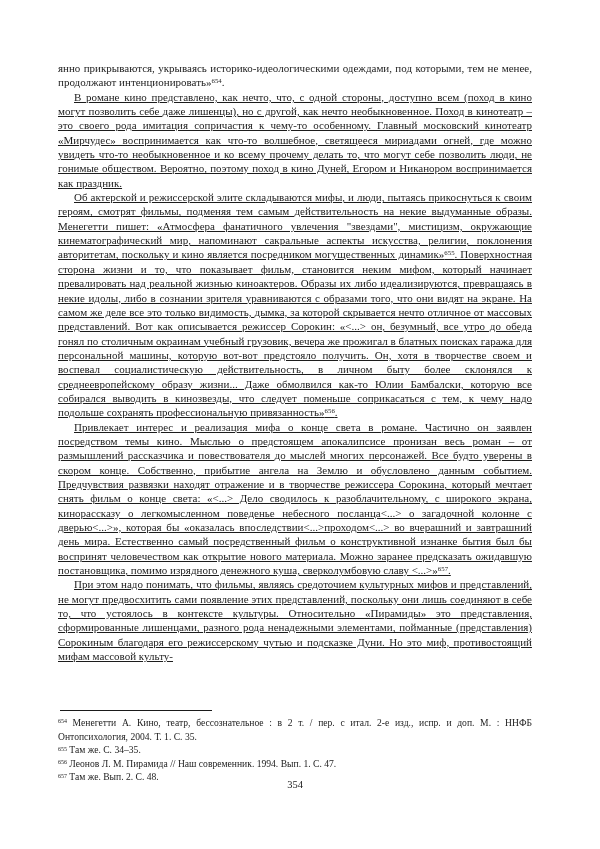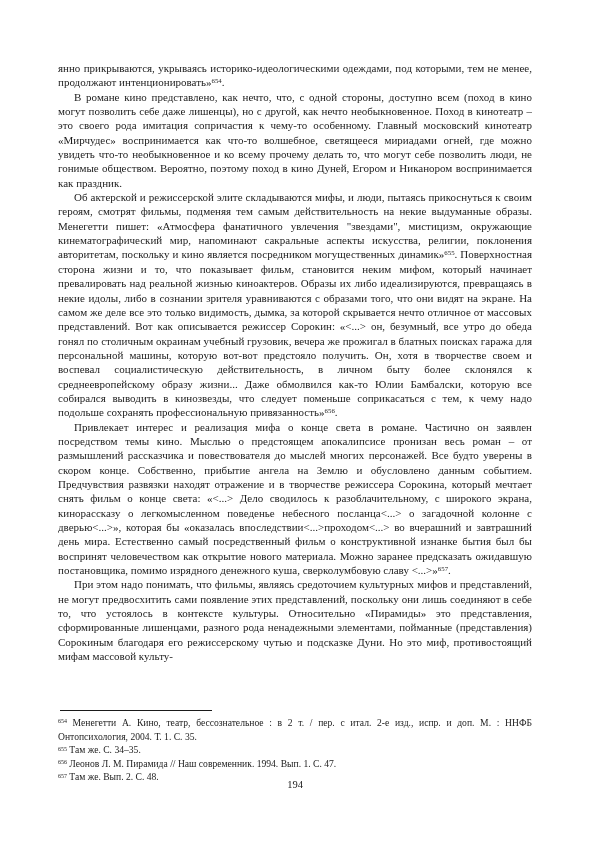--- a/index.html
+++ b/index.html
@@ -26,20 +26,21 @@
     font-size: 11px;
     line-height: 14.35px;
     text-align: justify;
   }
   .para {
     margin: 0;
     padding: 0;
   }
   .para.indent {
     text-indent: 16px;
+    text-decoration: underline;
   }
   sup {
     font-size: 0.62em;
     line-height: 0;
     position: relative;
     top: -0.45em;
     vertical-align: baseline;
   }
   .footnote-sep {
     position: absolute;
@@ -82,14 +83,14 @@
       <p class="para indent">Привлекает интерес и реализация мифа о конце света в романе. Частично он заявлен посредством темы кино. Мыслью о предстоящем апокалипсисе пронизан весь роман – от размышлений рассказчика и повествователя до мыслей многих персонажей. Все будто уверены в скором конце. Собственно, прибытие ангела на Землю и обусловлено данным событием. Предчувствия развязки находят отражение и в творчестве режиссера Сорокина, который мечтает снять фильм о конце света: «&lt;...&gt; Дело сводилось к разоблачительному, с широкого экрана, кинорассказу о легкомысленном поведенье небесного посланца&lt;...&gt; о загадочной колонне с дверью&lt;...&gt;», которая бы «оказалась впоследствии&lt;...&gt;проходом&lt;...&gt; во вчерашний и завтрашний день мира. Естественно самый посредственный фильм о конструктивной изнанке бытия был бы воспринят человечеством как открытие нового материала. Можно заранее предсказать ожидавшую постановщика, помимо изрядного денежного куша, сверколумбовую славу &lt;...&gt;»<sup>657</sup>.</p>
       <p class="para indent">При этом надо понимать, что фильмы, являясь средоточием культурных мифов и представлений, не могут предвосхитить сами появление этих представлений, поскольку они лишь соединяют в себе то, что устоялось в контексте культуры. Относительно «Пирамиды» это представления, сформированные лишенцами, разного рода ненадежными элементами, пойманные (представления) Сорокиным благодаря его режиссерскому чутью и подсказке Дуни. Но это миф, противостоящий мифам массовой культу-</p>
     </div>
   <div class="footnote-sep"></div>
   <div class="footnotes">
       <p class="footnote"><sup>654</sup> Менегетти А. Кино, театр, бессознательное : в 2 т. / пер. с итал. 2-е изд., испр. и доп. М. : ННФБ Онтопсихология, 2004. Т. 1. С. 35.</p>
       <p class="footnote"><sup>655</sup> Там же. С. 34–35.</p>
       <p class="footnote"><sup>656</sup> Леонов Л. М. Пирамида // Наш современник. 1994. Вып. 1. С. 47.</p>
       <p class="footnote"><sup>657</sup> Там же. Вып. 2. С. 48.</p>
     </div>
-  <div class="page-number">194</div>
+  <div class="page-number">354</div>
 </div>
 
 </body></html>

